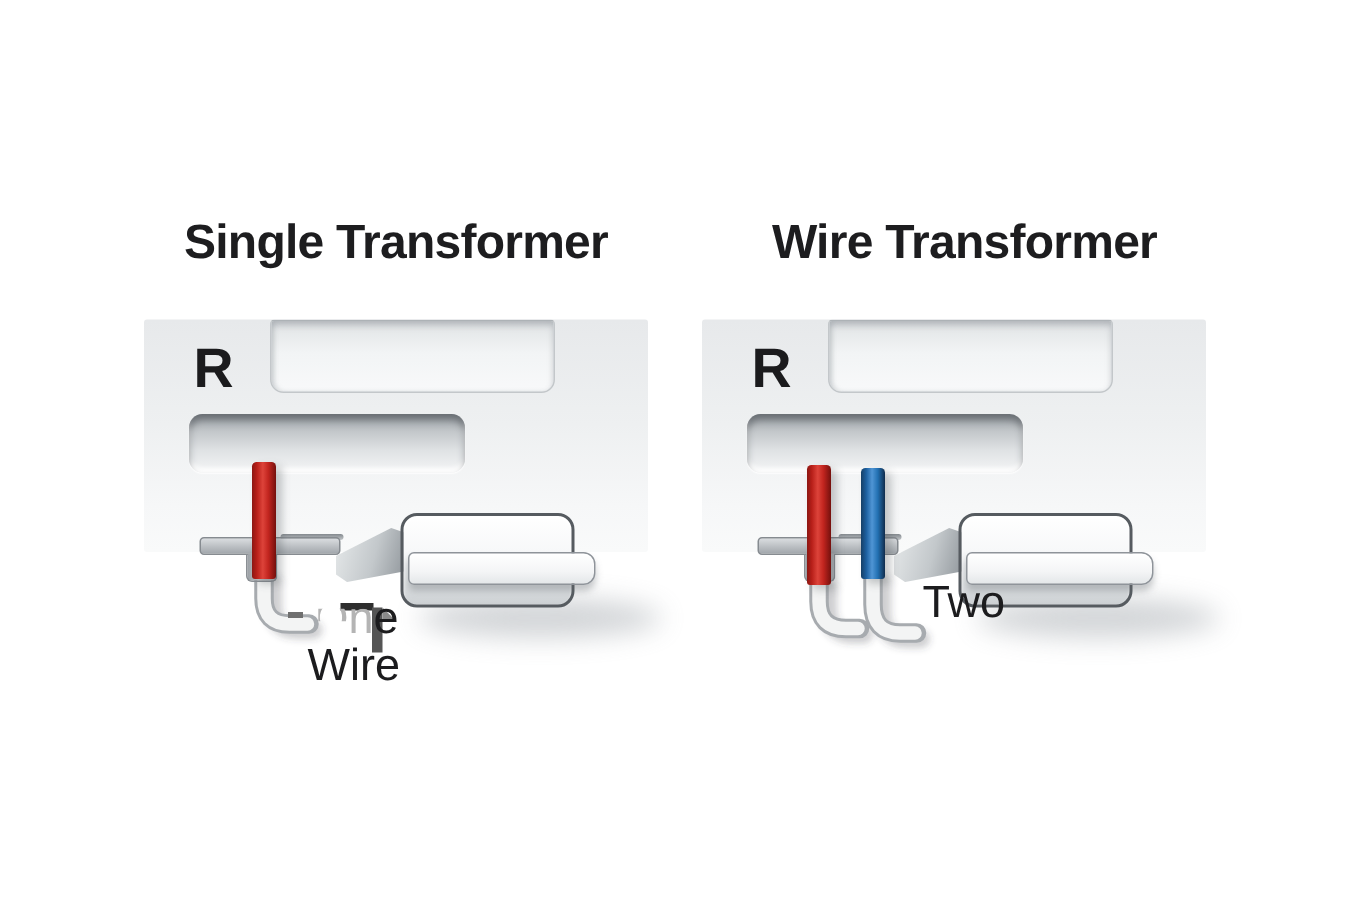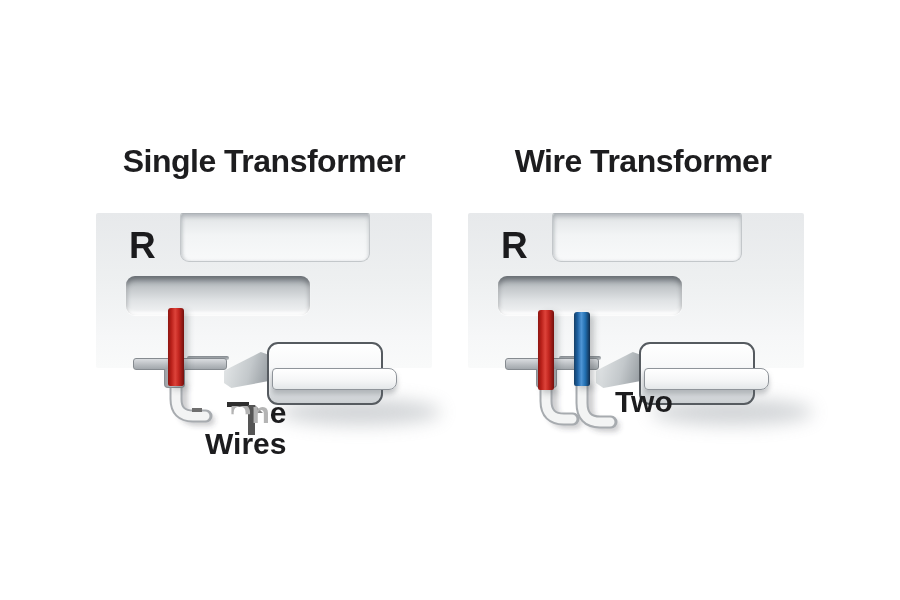--- a/index.html
+++ b/index.html
@@ -87,23 +87,22 @@
     background:linear-gradient(90deg,#8c1713 0%,#b81f19 20%,#dd433a 45%,#c2251f 68%,#74100d 100%);
   }
   .sleeve--blue{
     background:linear-gradient(90deg,#163f66 0%,#1d60a0 22%,#4f95d5 46%,#2270b2 70%,#102c4c 100%);
   }
   .unit--single .sleeve--red{left:72px;top:168px;height:78px;}
   .unit--dual .sleeve--red{left:70px;top:170px;height:80px;}
   .unit--dual .sleeve--blue{left:106px;top:172px;height:74px;}
 
   .wire-label{
-    position:absolute;font-size:30px;line-height:31px;font-weight:700;color:#1c1c1e;
+    position:absolute;font-size:30px;line-height:31px;font-weight:400;color:#1c1c1e;
     white-space:nowrap;
-    text-align:right;
   }
   .unit--single .wire-label{left:109px;top:257px;}
   .unit--dual .wire-label{left:147px;top:246px;}
   .wire-label .line2{display:block;}
   .unit--single .wire-label .line1{margin-left:4px;}
   .unit--dual .wire-label .line2{margin-left:25px;}
 
   .glitch{
     position:relative;color:#b4b4b4;
     clip-path:polygon(8% 30%,100% 30%,100% 100%,55% 100%,55% 55%,8% 55%);
@@ -162,21 +161,21 @@
 
     <div class="sleeve sleeve--red"></div>
 
     <div class="glitch-frag glitch-frag--dash"></div>
     <div class="glitch-frag glitch-frag--bar"></div>
     <div class="glitch-frag glitch-frag--stem"></div>
     <div class="glitch-frag glitch-frag--flag"></div>
 
     <div class="wire-label">
       <span class="line1"><span class="glitch">On</span><span>e</span></span>
-      <span class="line2">Wires</span>
+      <span class="line2">Wire</span>
     </div>
   </div>
 
   <div class="unit unit--dual">
     <div class="title">Wire Transformer</div>
 
     <div class="panel">
       <div class="cutout"></div>
       <div class="terminal-letter">R</div>
       <div class="slot"></div>

